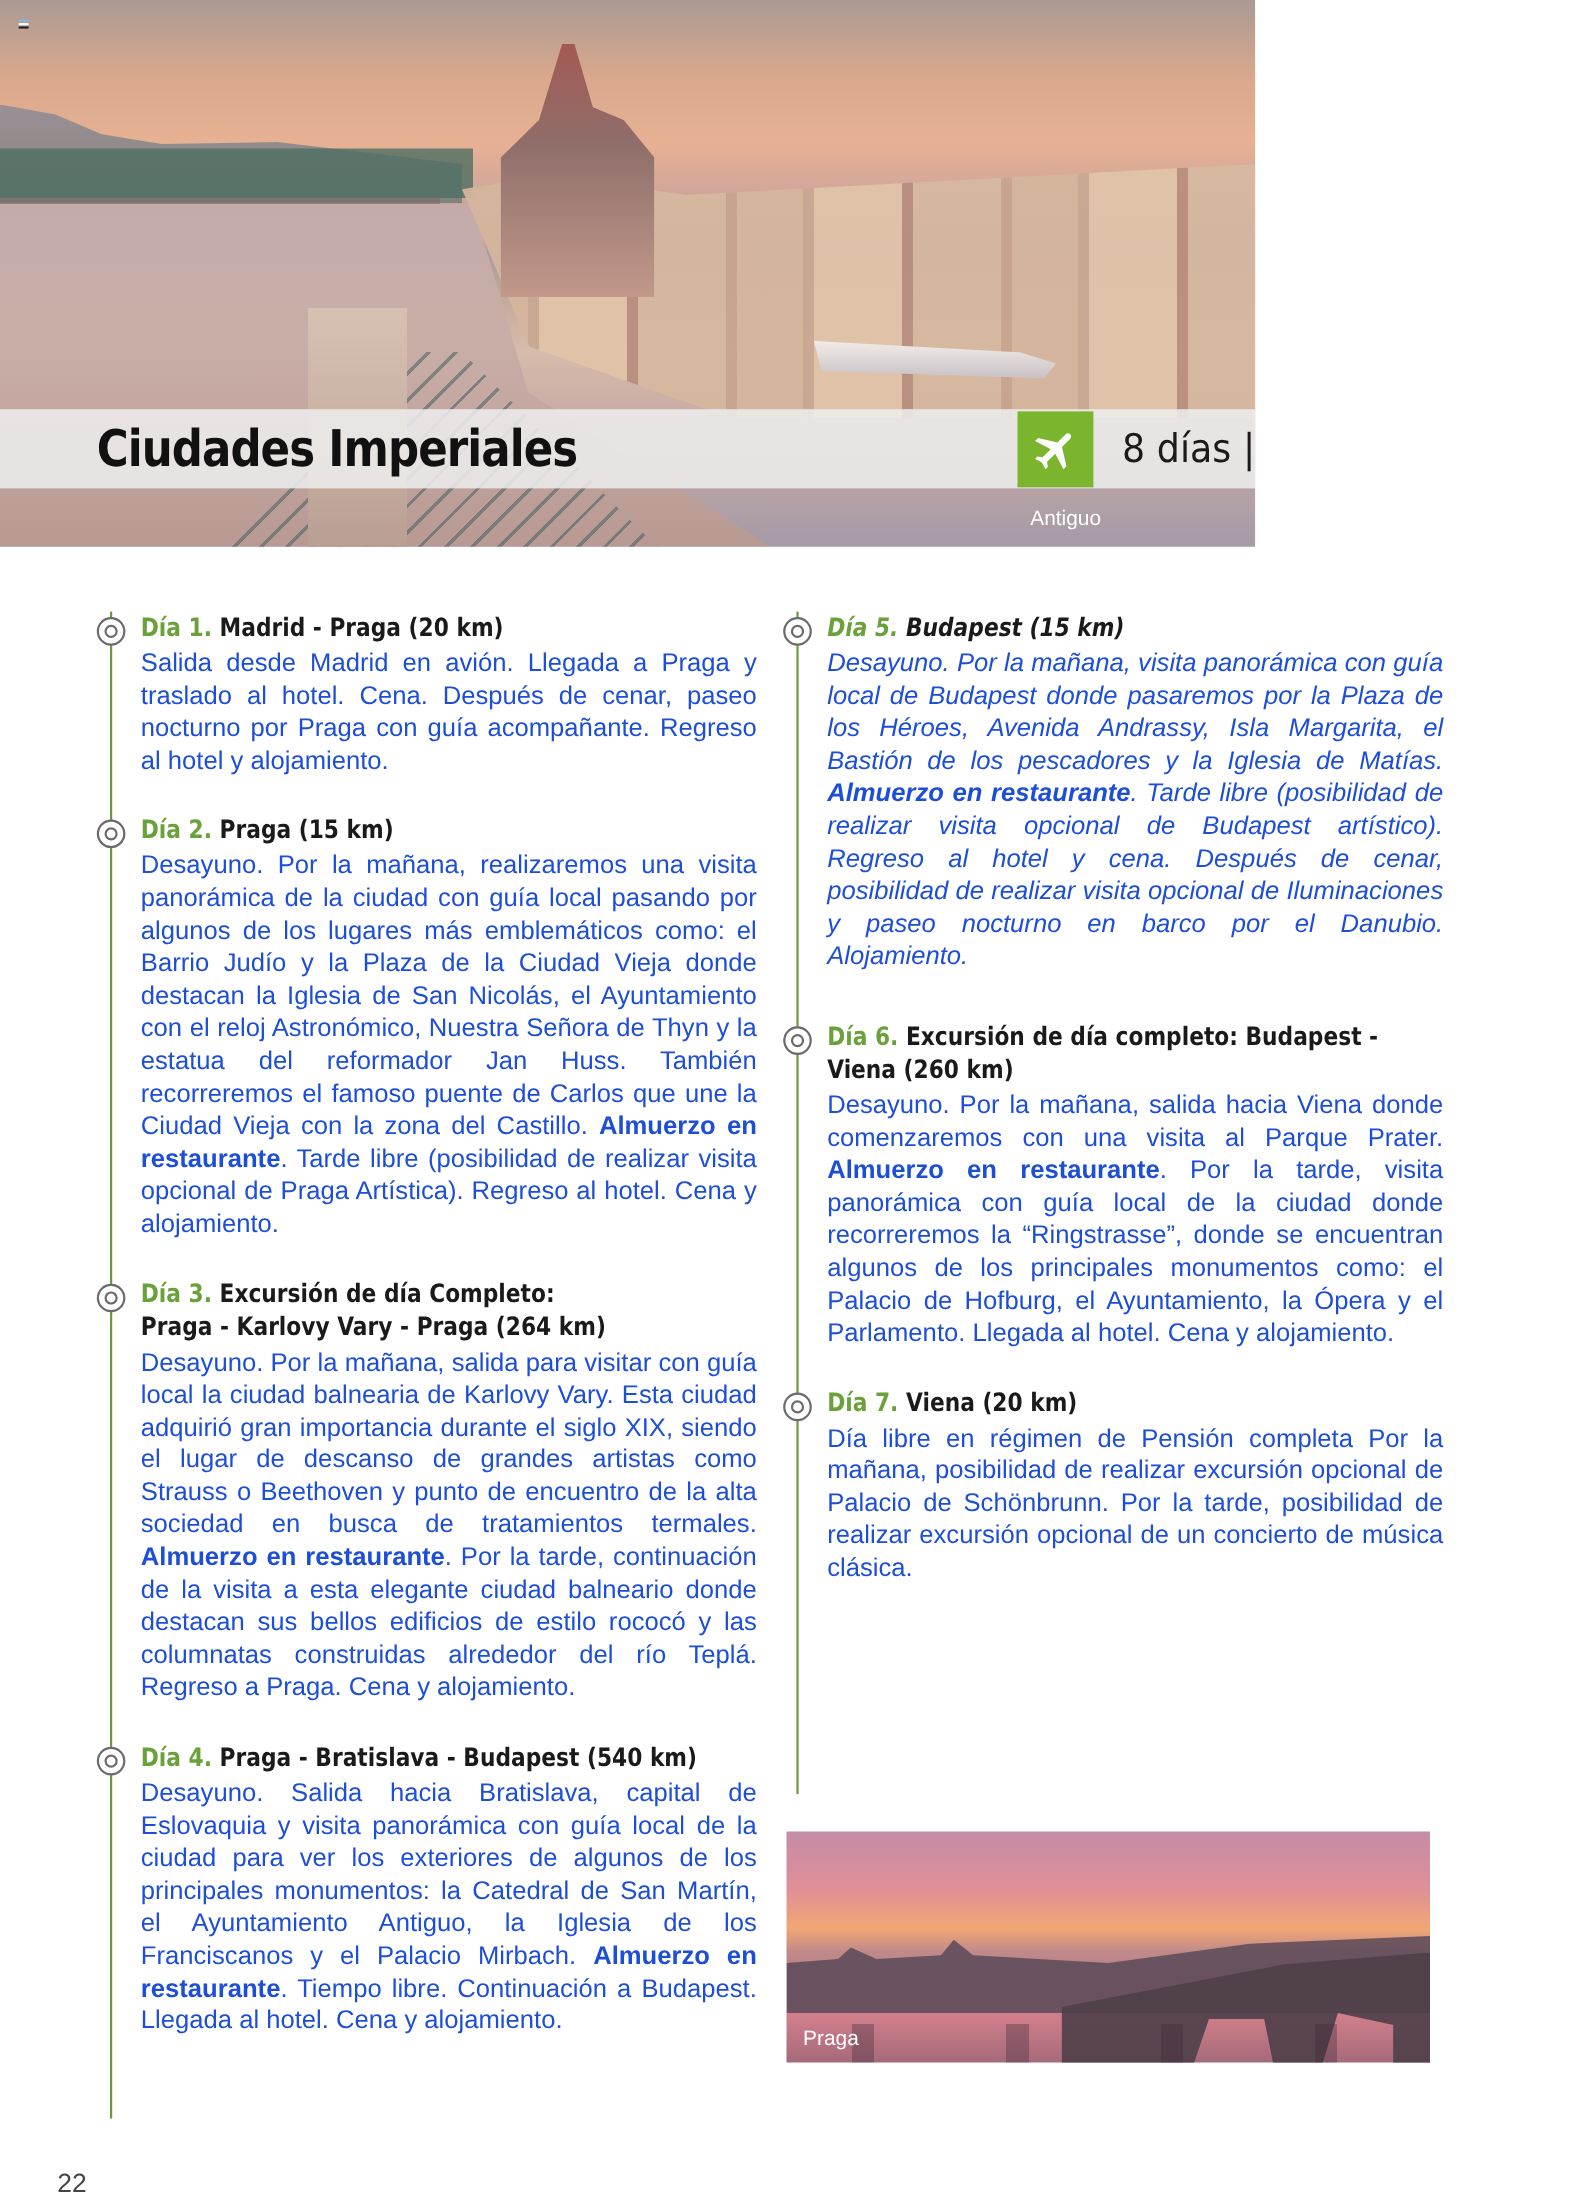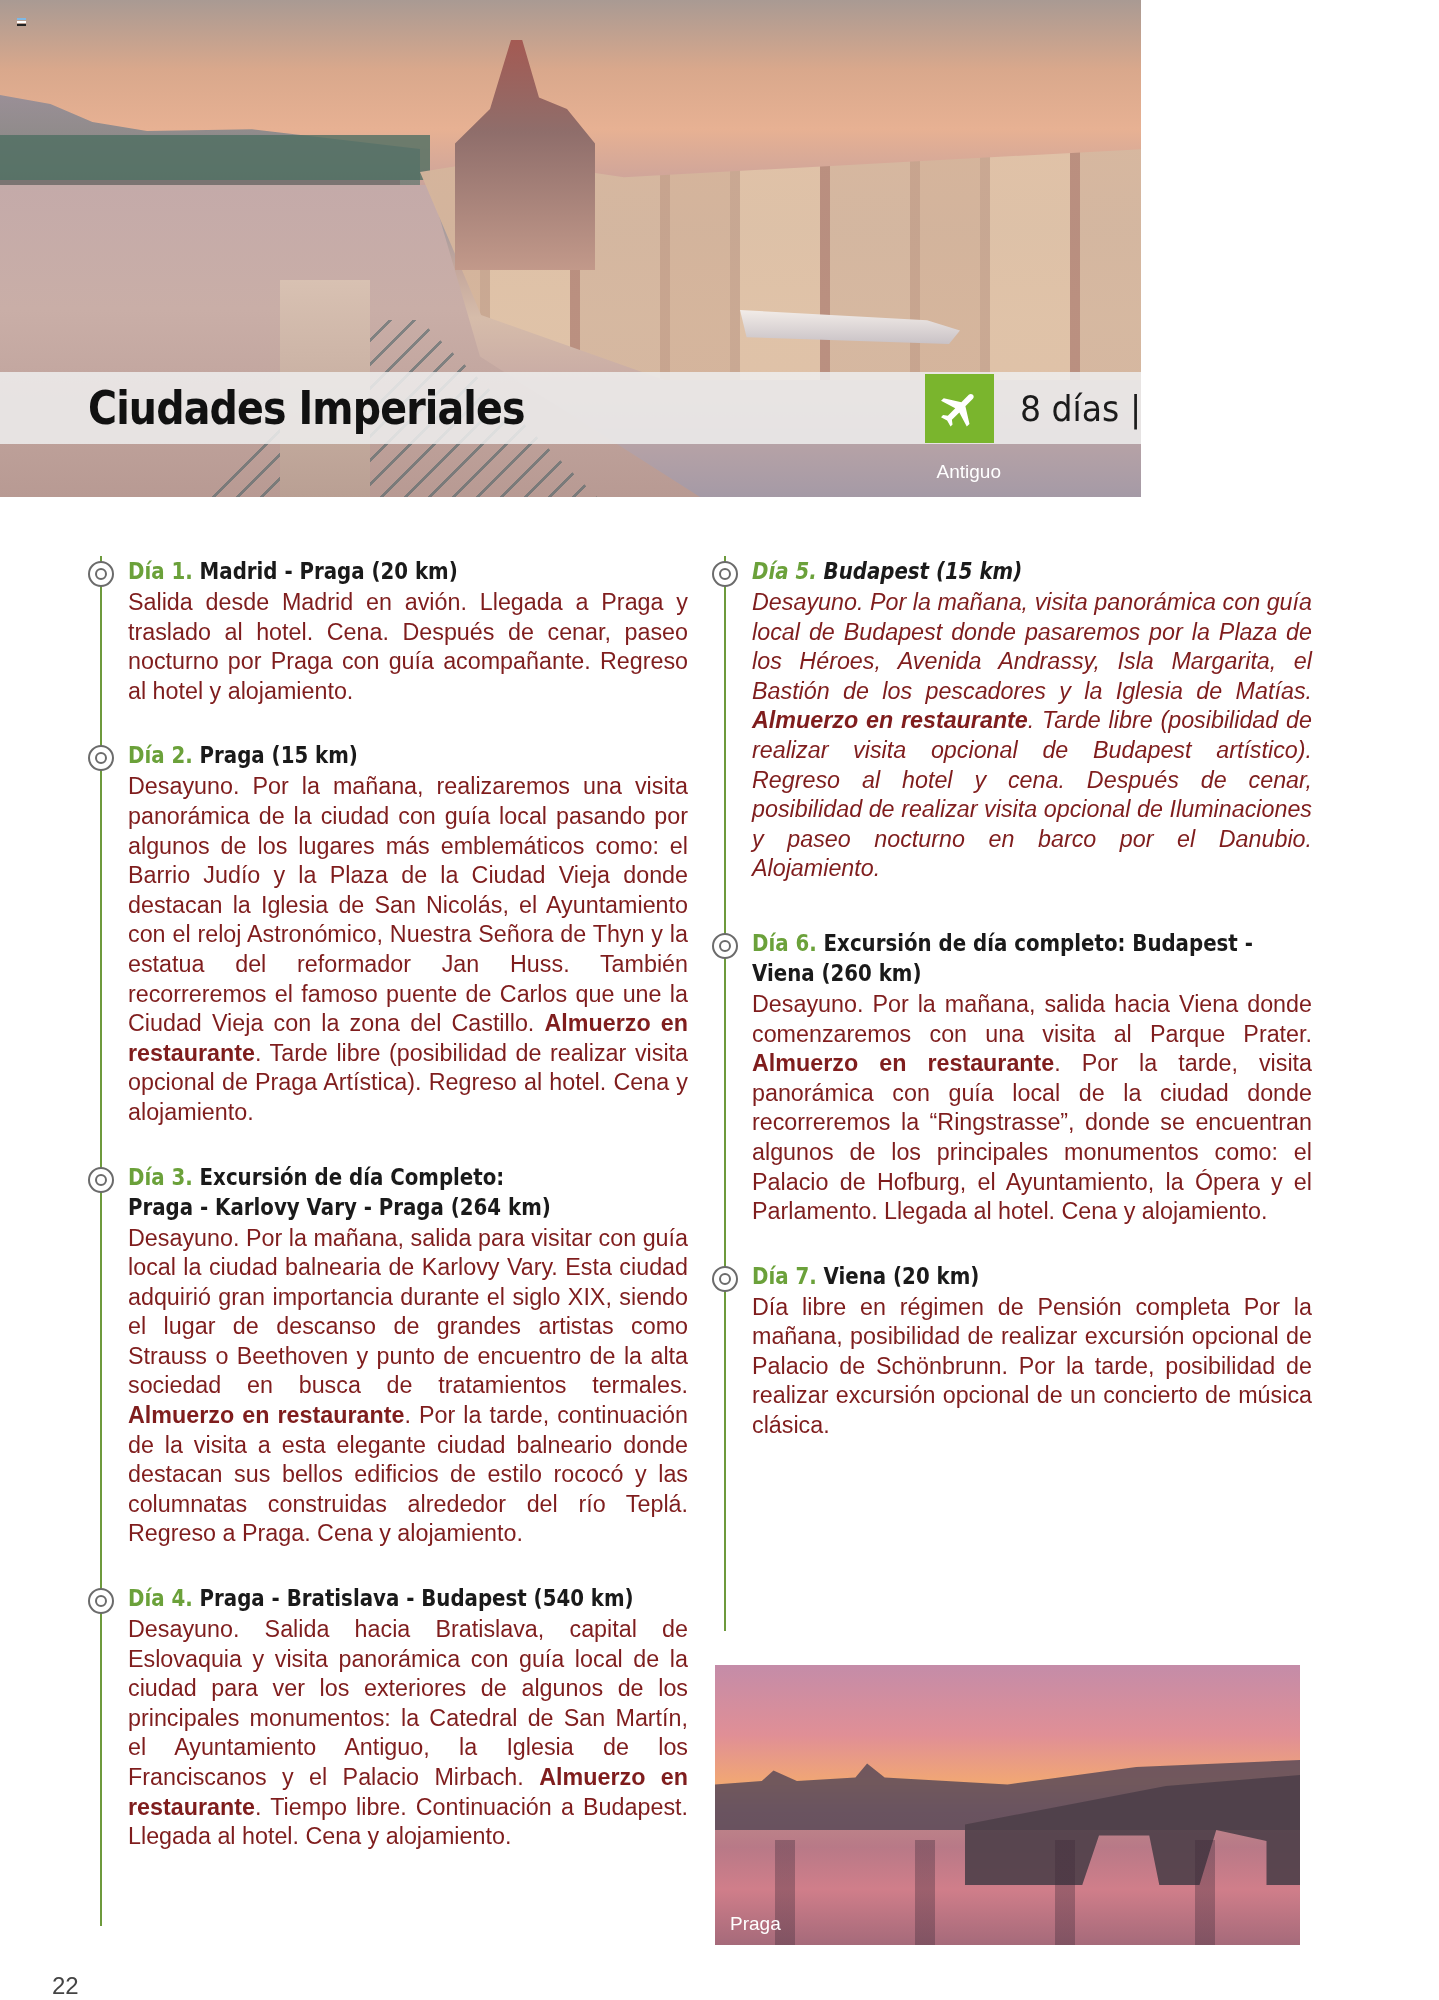--- a/index.html
+++ b/index.html
@@ -38,25 +38,25 @@
   
   .col { position: absolute; width: 600px; }
   .col-left { left: 88px; top: 556px; }
   .col-right { left: 712px; top: 556px; }
   .timeline-line { position: absolute; width: 2px; background: #6d9a3c; }
   .day { position: relative; padding-left: 40px; }
   .day-marker { position: absolute; left: 0; top: 5px; width: 26px; height: 26px; border: 2px solid #6b6b6b; border-radius: 50%; background: #fff; }
   .day-marker::after { content: ""; position: absolute; left: 5px; top: 5px; width: 12px; height: 12px; border: 2px solid #6b6b6b; border-radius: 50%; box-sizing: border-box; }
   .day-heading { font-family: "DejaVu Sans", sans-serif; font-weight: bold; font-size: 23px; line-height: 30px; color: #1a1a1a; transform: scaleX(0.86); transform-origin: left center; width: 116%; }
   .day-num { color: #6ba13a; }
-  .day-body { font-family: "Liberation Sans", sans-serif; font-size: 23.3px; line-height: 29.6px; color: #7f1d1d; text-align: justify; margin-top: 2px; }
+  .day-body { font-family: "Liberation Sans", sans-serif; font-size: 23.3px; line-height: 29.6px; color: #1d4ed8; text-align: justify; margin-top: 2px; }
   .day-body b { font-weight: bold; }
 
   
-  .praga-photo { position: absolute; left: 715px; top: 1665px; width: 585px; height: 280px; overflow: hidden;
+  .praga-photo { position: absolute; left: 715px; top: 1665px; width: 585px; height: 210px; overflow: hidden;
     background: linear-gradient(180deg, #c48ca8 0%, #e08f96 25%, #f1a774 42%, #c08a8a 52%, #b87987 65%, #d07e8a 80%, #a56a7a 100%); }
   .praga-photo .skyline { position: absolute; left: 0; top: 95px; width: 585px; height: 70px; background: #5a4a58;
     clip-path: polygon(0 35%, 8% 30%, 10% 15%, 14% 30%, 24% 25%, 26% 5%, 29% 25%, 50% 35%, 72% 10%, 100% 0, 100% 100%, 0 100%); opacity: .85; }
   .praga-photo .bridge { position: absolute; left: 250px; top: 110px; width: 335px; height: 110px; background: #4e3f49;
     clip-path: polygon(0 45%, 60% 10%, 100% 0, 100% 100%, 90% 100%, 90% 60%, 75% 50%, 70% 100%, 58% 100%, 55% 55%, 40% 55%, 35% 100%, 0 100%); opacity: .9; }
   .praga-photo .reflection { position: absolute; left: 0; top: 175px; width: 585px; height: 115px;
     background: repeating-linear-gradient(90deg, transparent 0 60px, rgba(60,40,55,.35) 60px 80px, transparent 80px 140px); }
   .photo-caption { position: absolute; left: 15px; bottom: 10px; font-size: 19px; color: #ffffff; }
 
   .page-number { position: absolute; left: 52px; top: 1972px; font-size: 24px; color: #444; }

